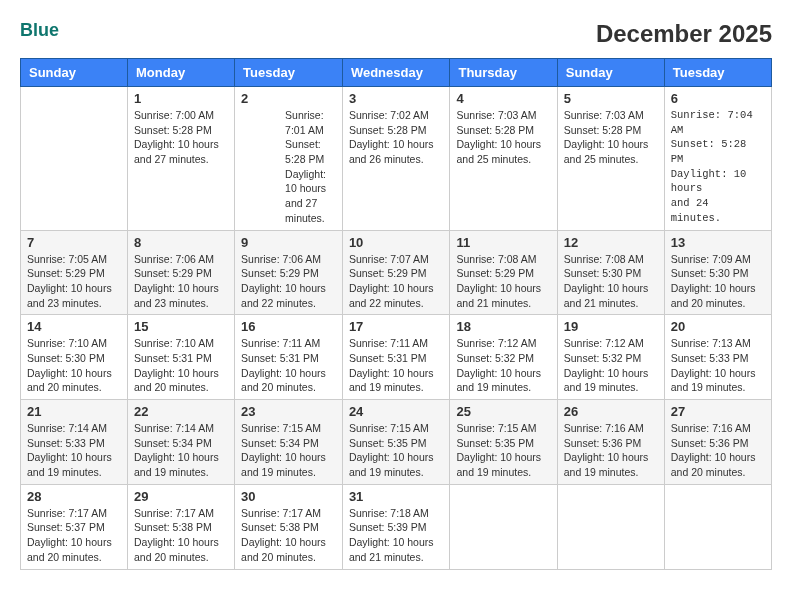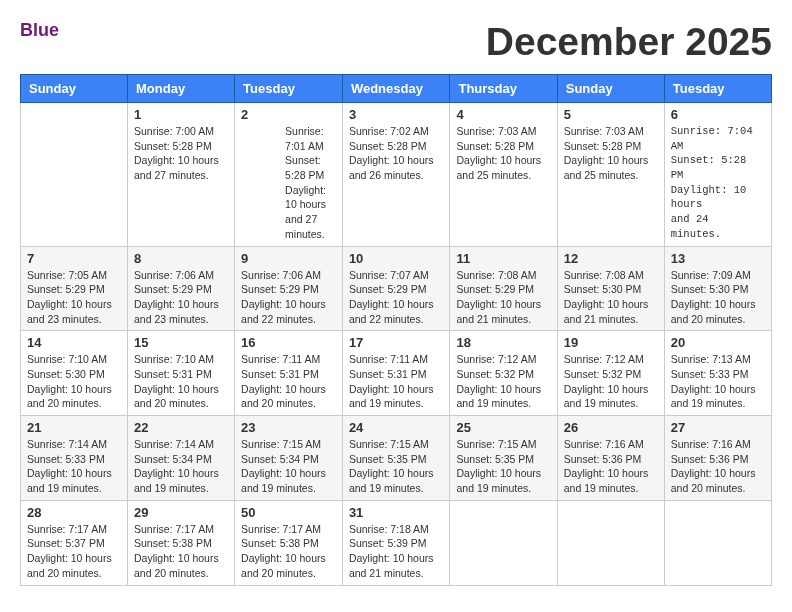--- a/index.html
+++ b/index.html
@@ -18,21 +18,21 @@
     }
     .logo {
       display: flex;
       align-items: center;
       gap: 4px;
     }
     .title-block {
       text-align: right;
     }
     .month-title {
-      font-size: 39px;
+      font-size: 24px;
       font-weight: bold;
       color: #333;
     }
     .location {
       font-size: 16px;
       color: #555;
     }
     .calendar {
       width: 100%;
       border-collapse: collapse;
@@ -73,21 +73,21 @@
     .empty-cell {
       background: #f9f9f9;
     }
   </style>
 </head>
 <body>
 
 <div class="header">
   <div class="logo">
   <div style="font-size:18px; font-weight:bold; line-height:1.2;">
-    <div style="color:#701a75;">Blue</div>
+    <div style="color:#0f766e;">Blue</div>
   </div>
 </div>
   <div class="title-block">
     <div class="month-title">December 2025</div>
   </div>
 </div>
 
 <table class="calendar">
   <thead>
     <tr>
@@ -308,21 +308,21 @@
 and 20 minutes.</div>
         </td>
         <td>
           <span class="day-number">29</span>
           <div class="day-info" style="white-space: pre-line;">Sunrise: 7:17 AM
 Sunset: 5:38 PM
 Daylight: 10 hours
 and 20 minutes.</div>
         </td>
         <td>
-          <span class="day-number">50</span>
+          <span class="day-number">30</span>
           <div class="day-info" style="white-space: pre-line;">Sunrise: 7:17 AM
 Sunset: 5:38 PM
 Daylight: 10 hours
 and 20 minutes.</div>
         </td>
         <td>
           <span class="day-number">31</span>
           <div class="day-info" style="white-space: pre-line;">Sunrise: 7:18 AM
 Sunset: 5:39 PM
 Daylight: 10 hours

